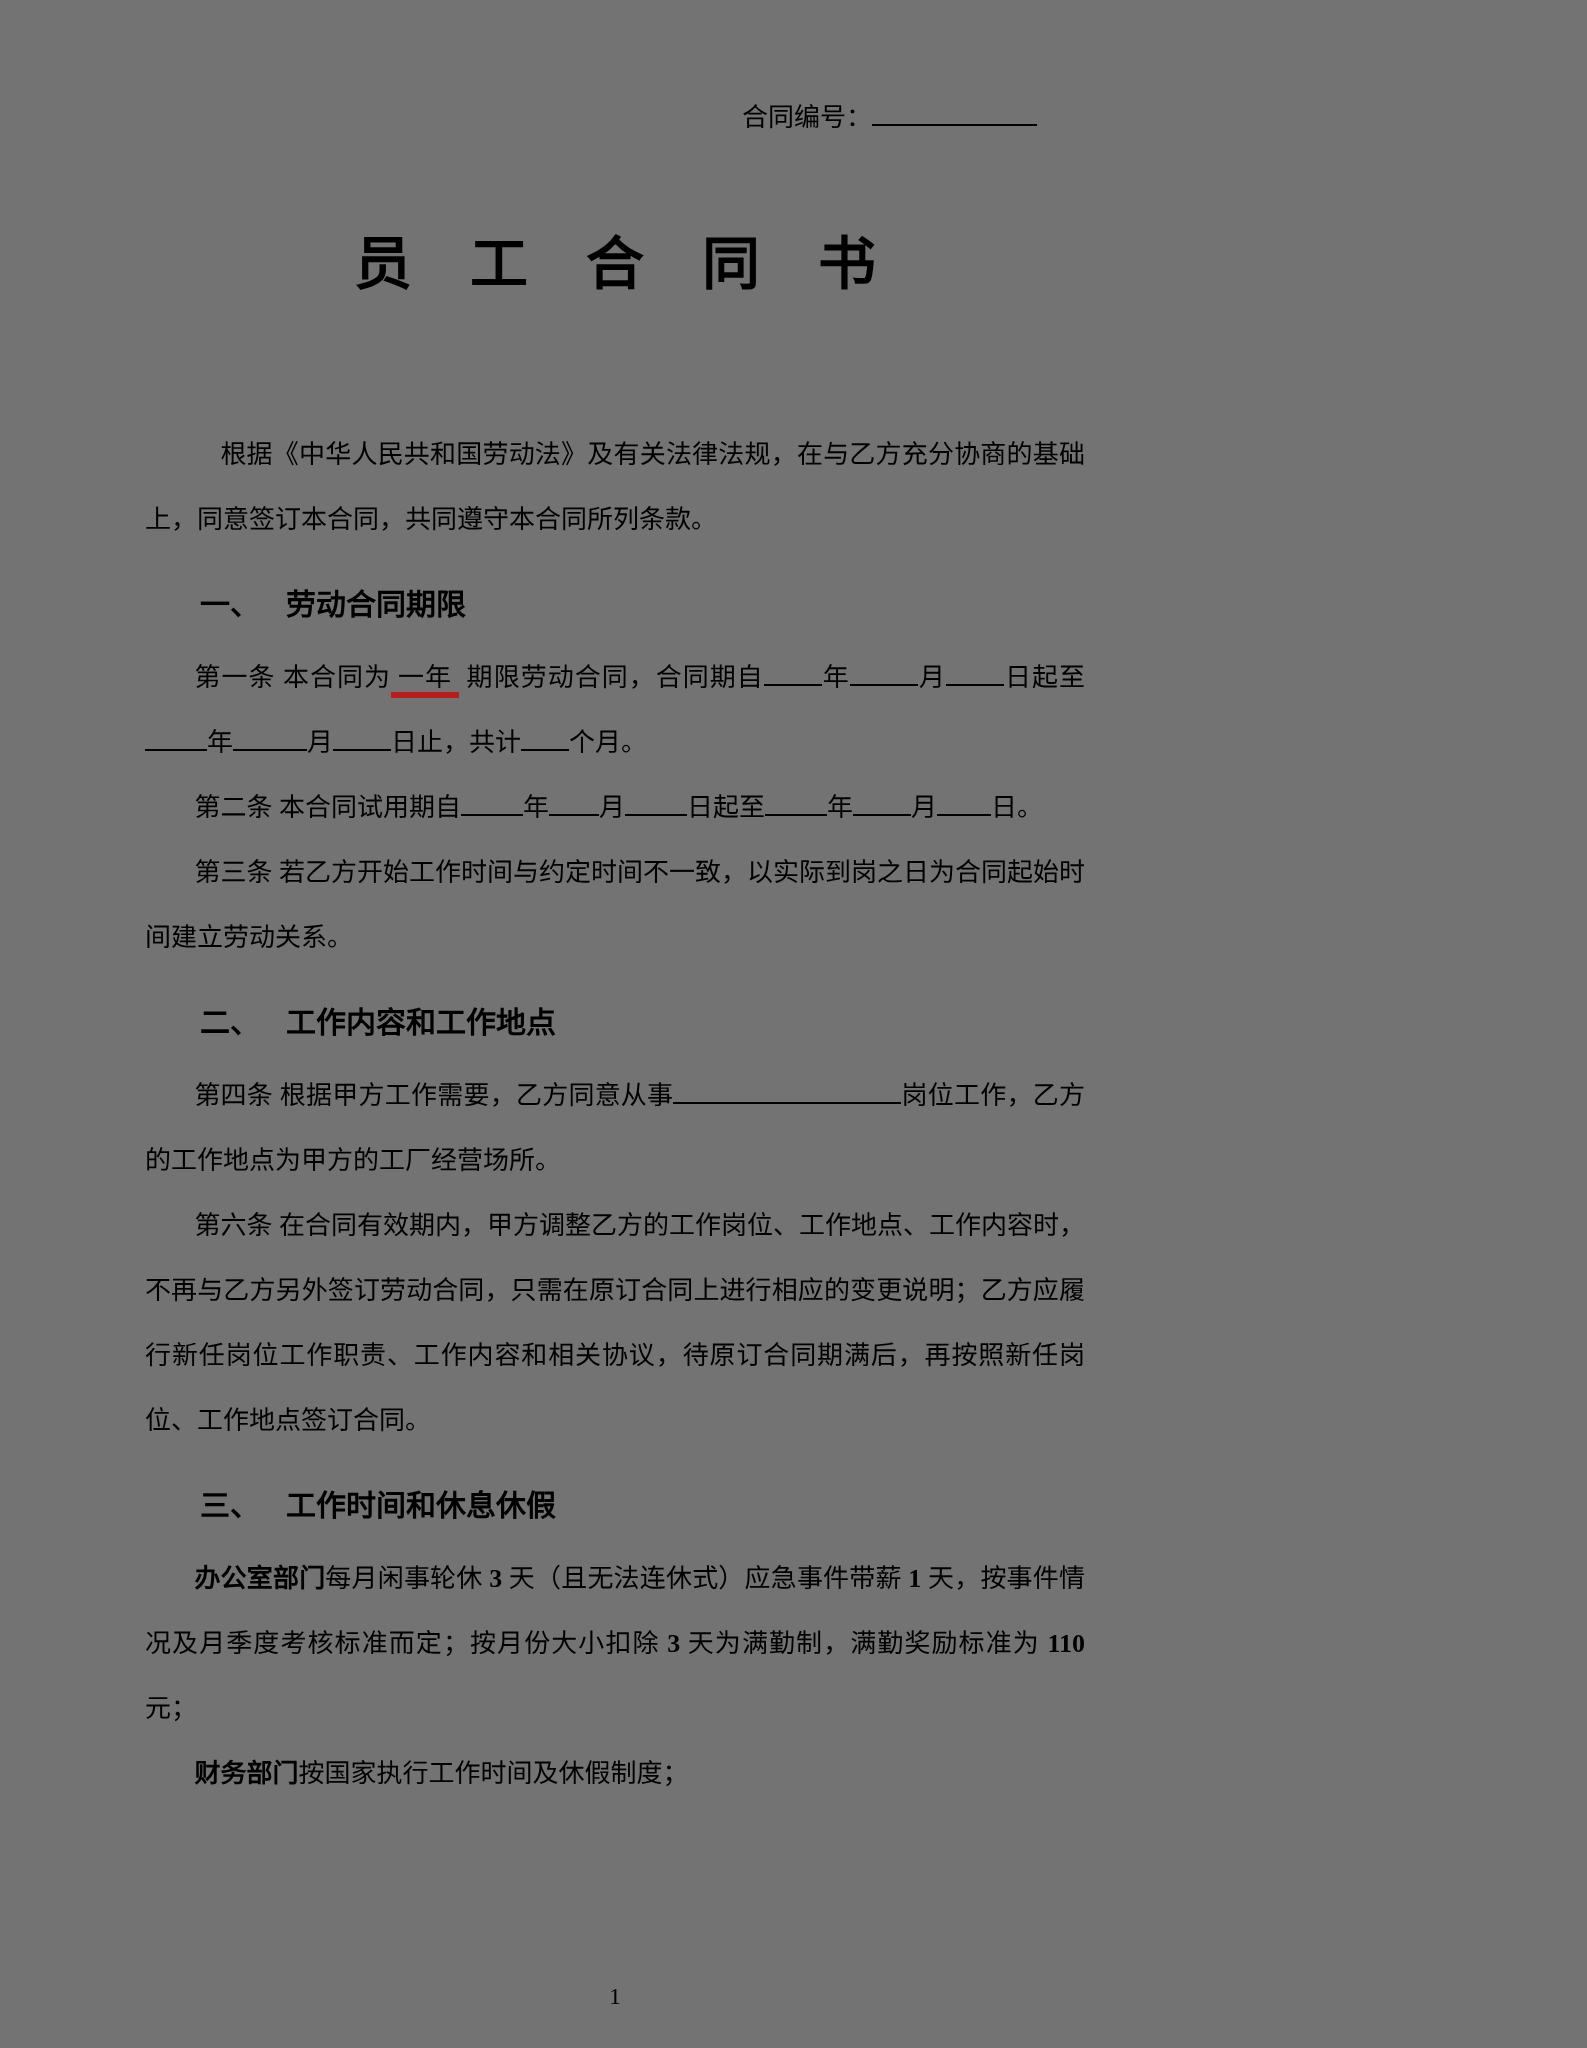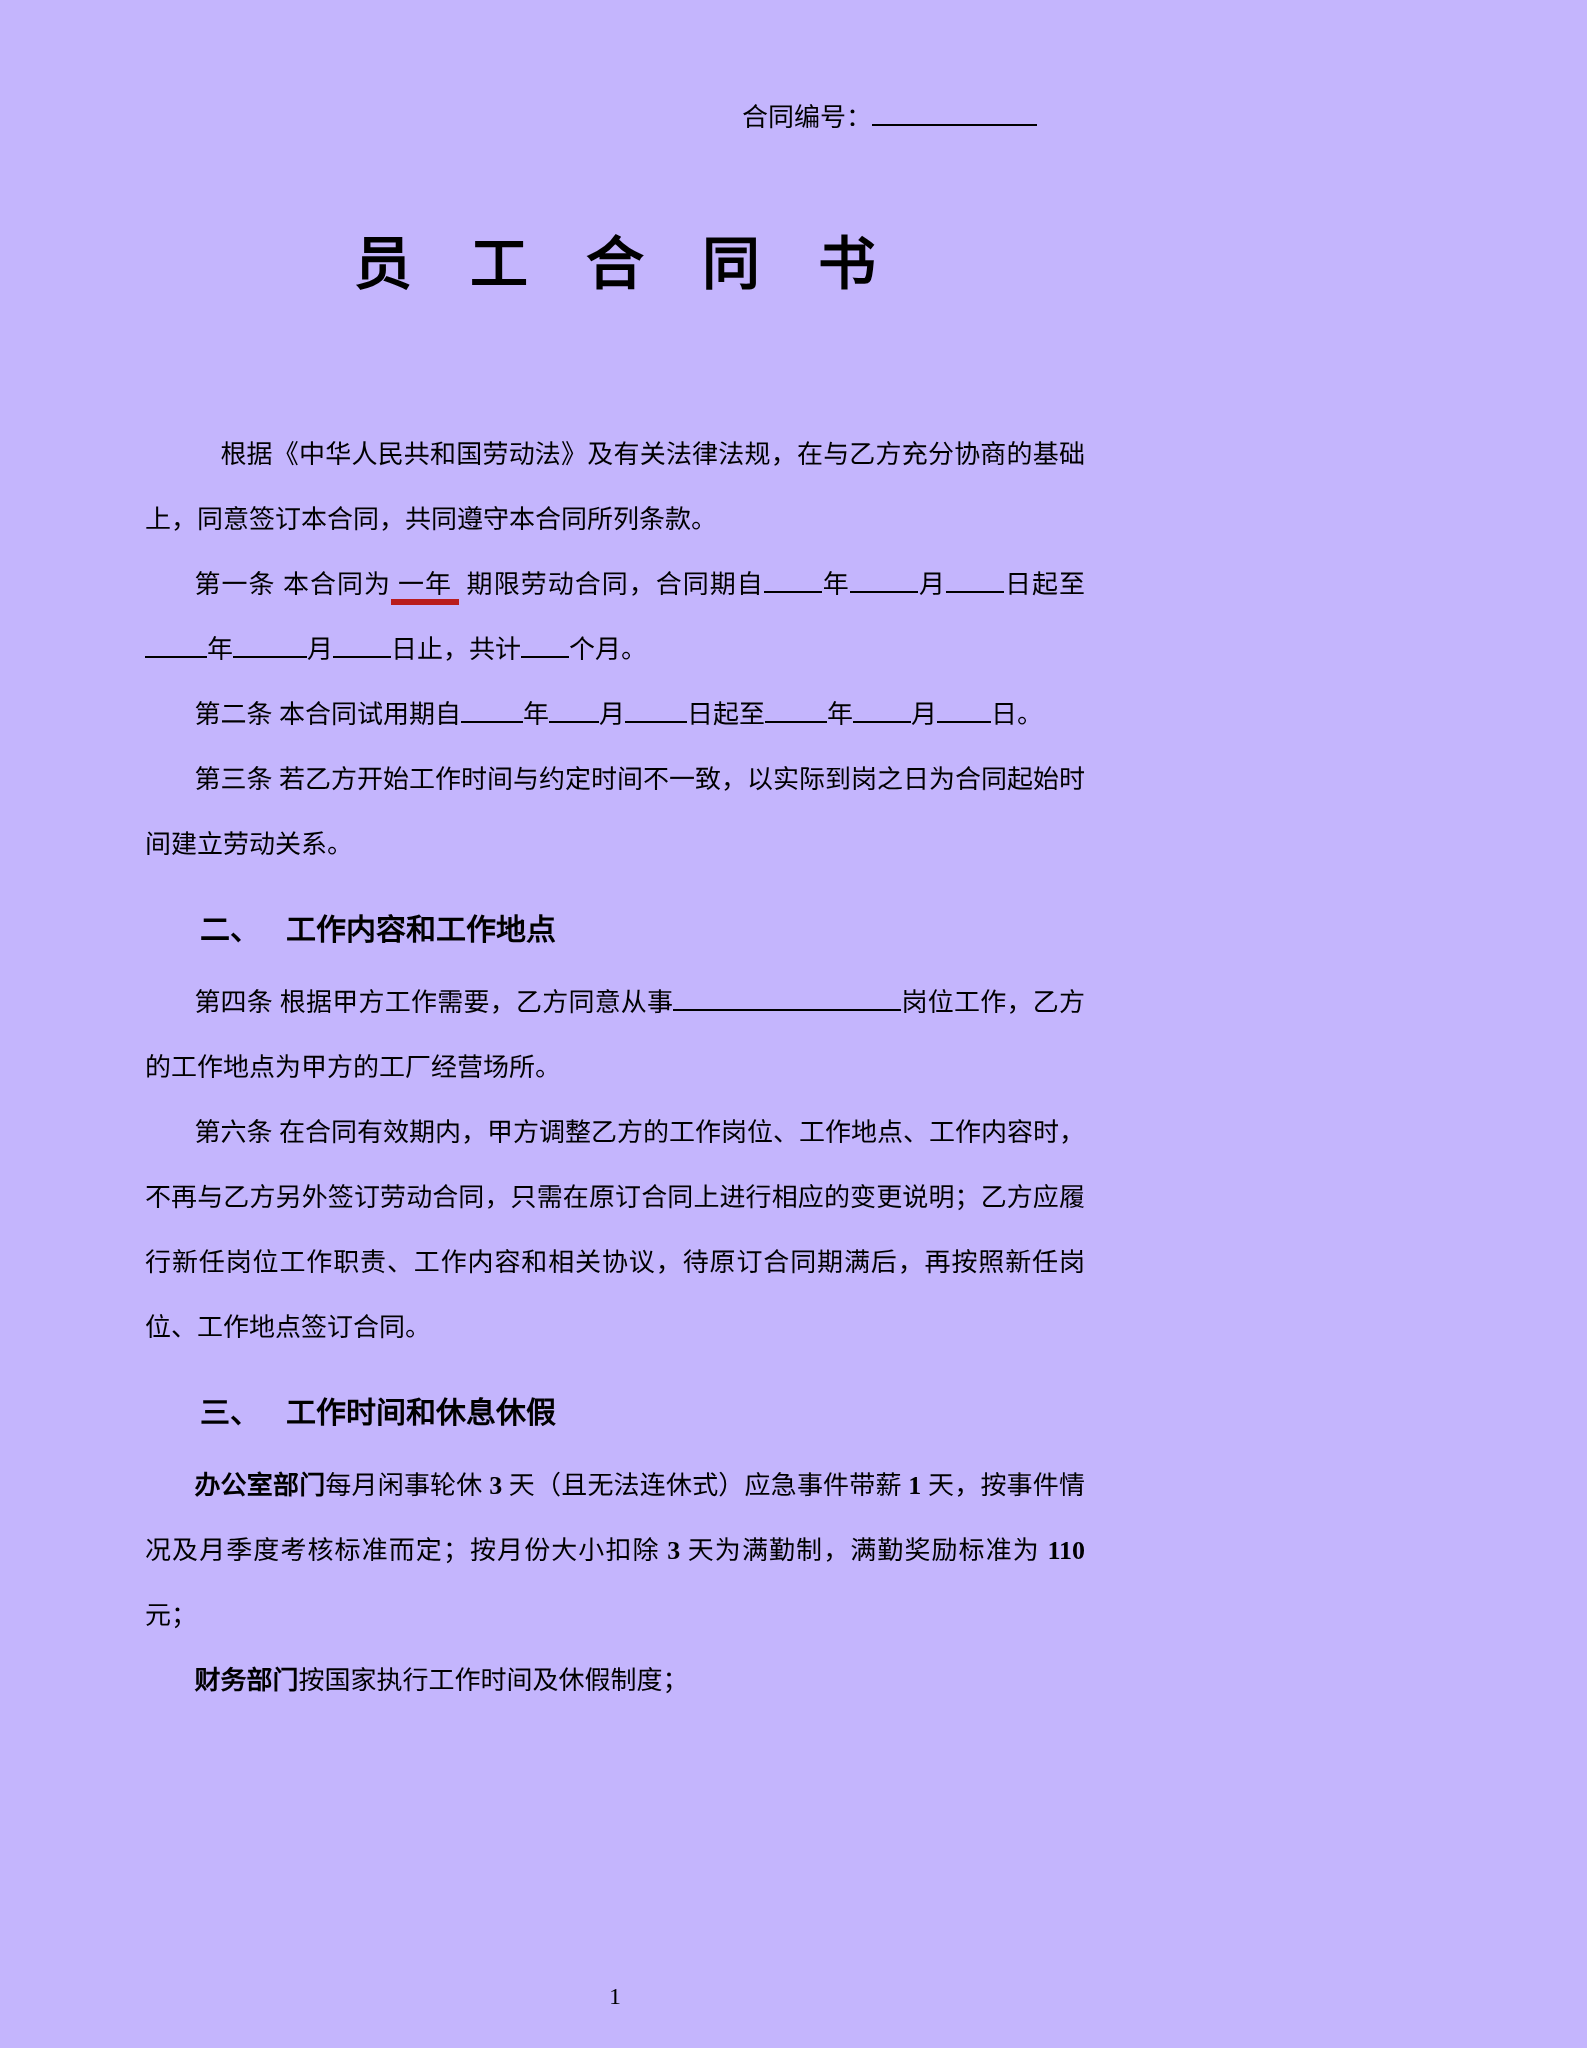--- a/index.html
+++ b/index.html
@@ -4,21 +4,21 @@
 <style>
   html, body {
     margin: 0;
     padding: 0;
     background: #ffffff;
   }
   .page {
     position: relative;
     width: 1587px;
     height: 2048px;
-    background: #c4b5fd;
+    background: #737373;
     color: #000000;
     font-family: "Liberation Serif", "DejaVu Serif", serif;
     box-sizing: border-box;
     padding-top: 98px;
     overflow: hidden;
   }
   .content {
     margin-left: 145px;
     width: 940px;
   }
@@ -83,20 +83,23 @@
 
 <div class="page">
   <div class="content">
 
     <div class="contract-no"><span>合同编号：</span><span class="blank" style="width: 165px;"></span></div>
 
     <div class="doc-title">员　工　合　同　书</div>
 
     <p class="para intro"><span>根据《中华人民共和国劳动法》及有关法律法规，在与乙方充分协商的基础上，同意签订本合同，共同遵守本合同所列条款。</span></p>
 
+    <div class="heading">
+      <span class="num">一、</span><span>劳动合同期限</span>
+    </div>
 
     <p class="para"><span>第一条  本合同为</span><span class="u">一年</span><span> 期限劳动合同，合同期自</span><span class="blank" style="width: 58px;"></span><span>年</span><span class="blank" style="width: 68px;"></span><span>月</span><span class="blank" style="width: 58px;"></span><span>日起至</span><span class="blank" style="width: 62px;"></span><span>年</span><span class="blank" style="width: 74px;"></span><span>月</span><span class="blank" style="width: 58px;"></span><span>日止，共计</span><span class="blank" style="width: 48px;"></span><span>个月。</span></p>
 
     <p class="para"><span>第二条  本合同试用期自</span><span class="blank" style="width: 62px;"></span><span>年</span><span class="blank" style="width: 50px;"></span><span>月</span><span class="blank" style="width: 62px;"></span><span>日起至</span><span class="blank" style="width: 62px;"></span><span>年</span><span class="blank" style="width: 58px;"></span><span>月</span><span class="blank" style="width: 54px;"></span><span>日。</span></p>
 
     <p class="para"><span>第三条  若乙方开始工作时间与约定时间不一致，以实际到岗之日为合同起始时间建立劳动关系。</span></p>
 
     <div class="heading">
       <span class="num">二、</span><span>工作内容和工作地点</span>
     </div>

